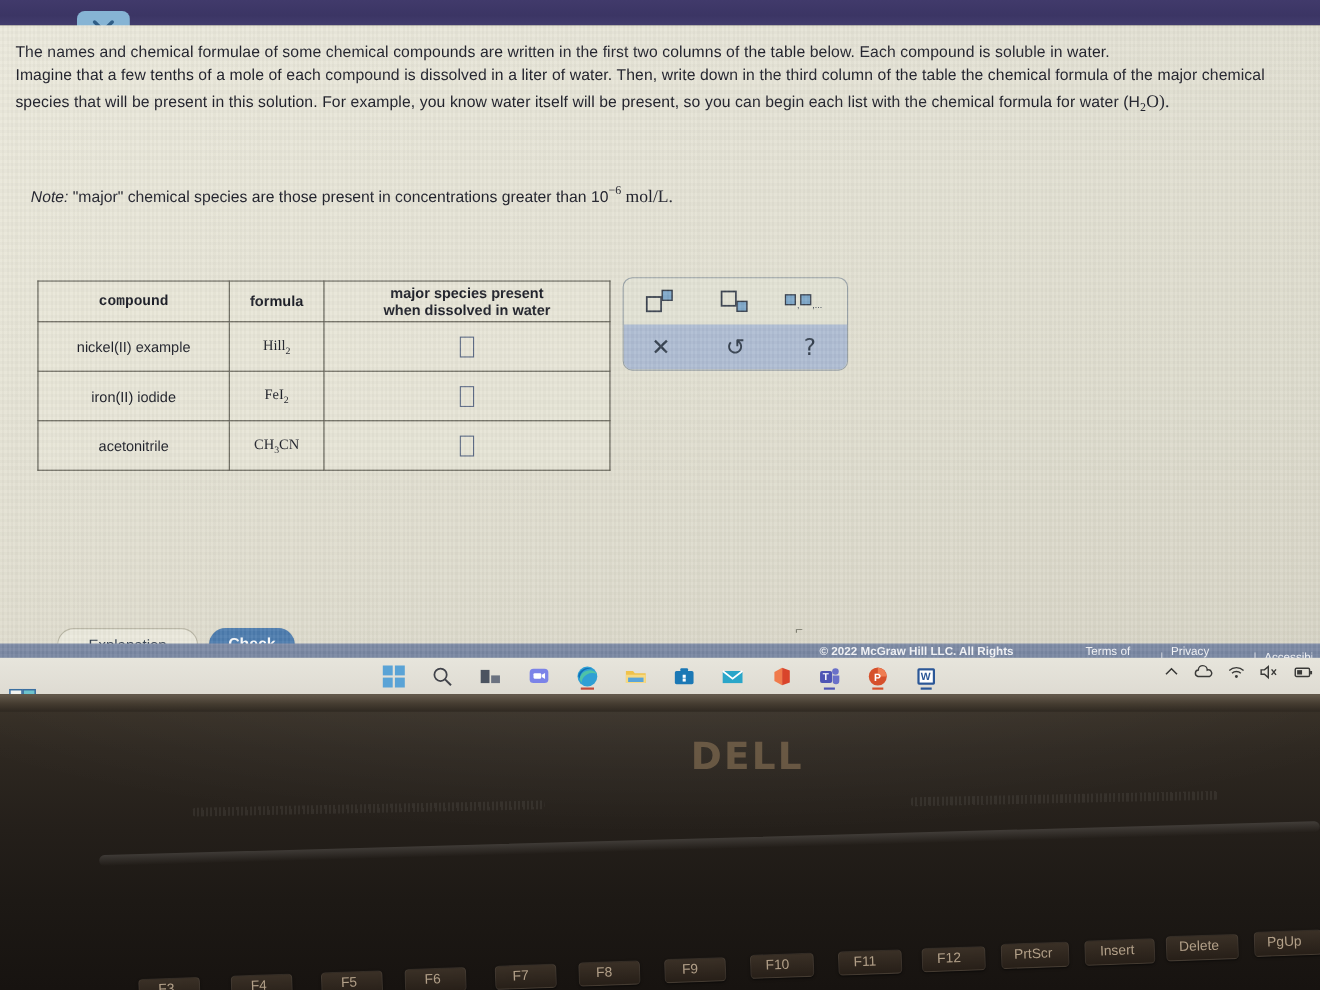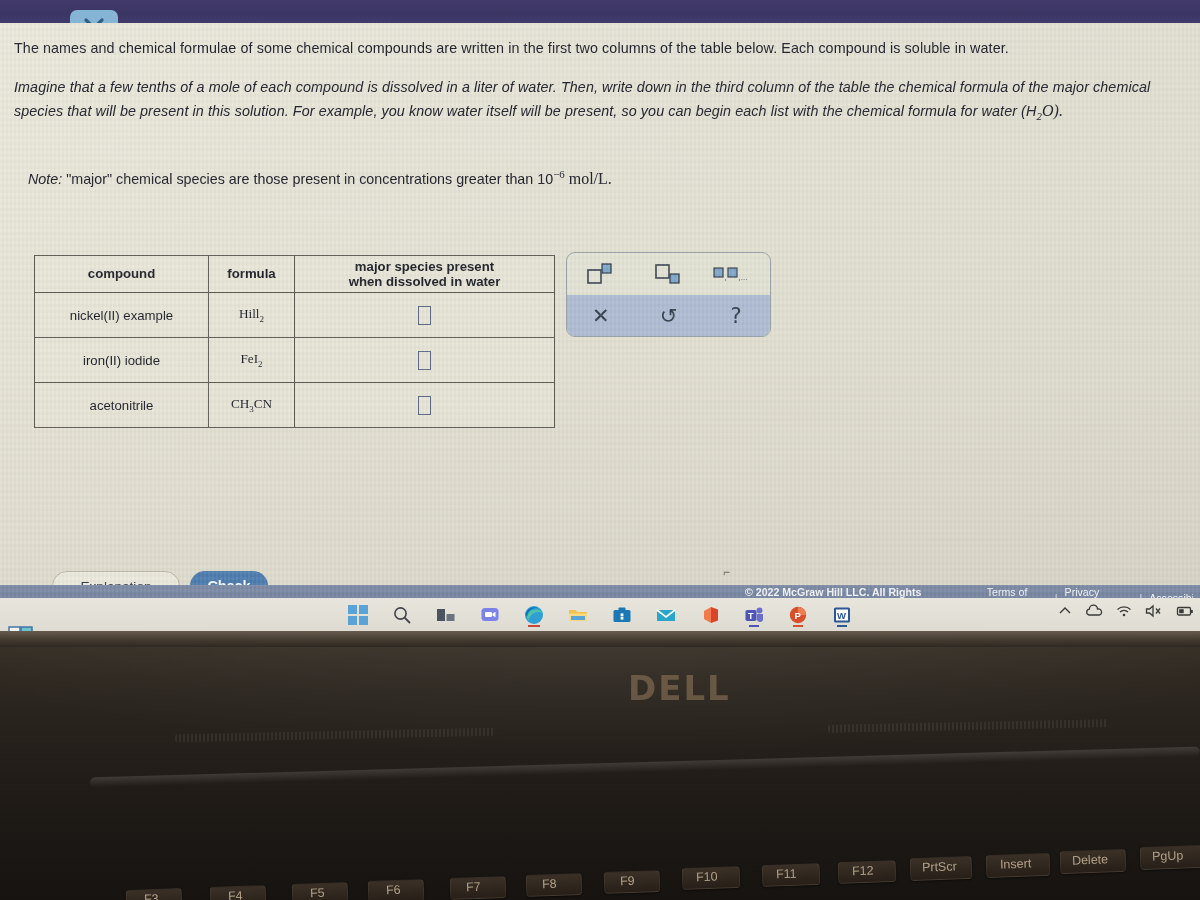--- a/index.html
+++ b/index.html
@@ -36,22 +36,22 @@
   .page::after {
     content:""; position:absolute; inset:0; pointer-events:none;
     background-image:
       repeating-linear-gradient(90deg, rgba(255,255,255,0.05) 0 2px, rgba(0,0,0,0.02) 2px 4px),
       repeating-linear-gradient(0deg, rgba(255,255,255,0.04) 0 3px, rgba(0,0,0,0.015) 3px 6px);
     opacity:.8;
   }
 
   .prose { position:absolute; left:14px; top:15px; width:1165px; color:#20212b; }
   .prose p { font-size:14.3px; line-height:1.5; letter-spacing:.1px; }
-  .prose p.p1 { margin-bottom:18px; }
-  .prose p.p2 { margin-bottom:0;font-style:italic; }
+  .prose p.p1 { }
+  .prose p.p2 { margin-bottom:0; }
   .note {
     position:absolute; left:28px; top:145px;
     font-size:14.3px; color:#20212b;
   }
   .note em { font-style:italic;text-align:right; }
   .serif { font-family:"Liberation Serif", serif; font-size:16px; }
   sup { font-size:.68em; vertical-align:super; }
   sub { font-size:.68em; vertical-align:sub; }
 
   
@@ -63,21 +63,21 @@
   table.species td, table.species th {
     border:1px solid #5c5b52;
     font-weight:normal;
     color:#1d1f28;
   }
   table.species th {
     height:37px; font-weight:bold; font-size:13.2px; text-align:center;
     line-height:1.15;
   }
   table.species td { height:45px; text-align:center; font-size:13.2px; }
-  .col-c { width:174px; }
+  .col-c { width:174px;font-family:Liberation Mono, monospace; }
   .col-f { width:86px; }
   .col-m { width:260px; }
   td.formula { font-family:"Liberation Serif", serif; font-size:15.5px; }
   .answer-box {
     display:inline-block; width:13px; height:19px;
     border:1.6px solid #5d6b86; background:transparent; vertical-align:middle;
   }
 
   
   .palette {

